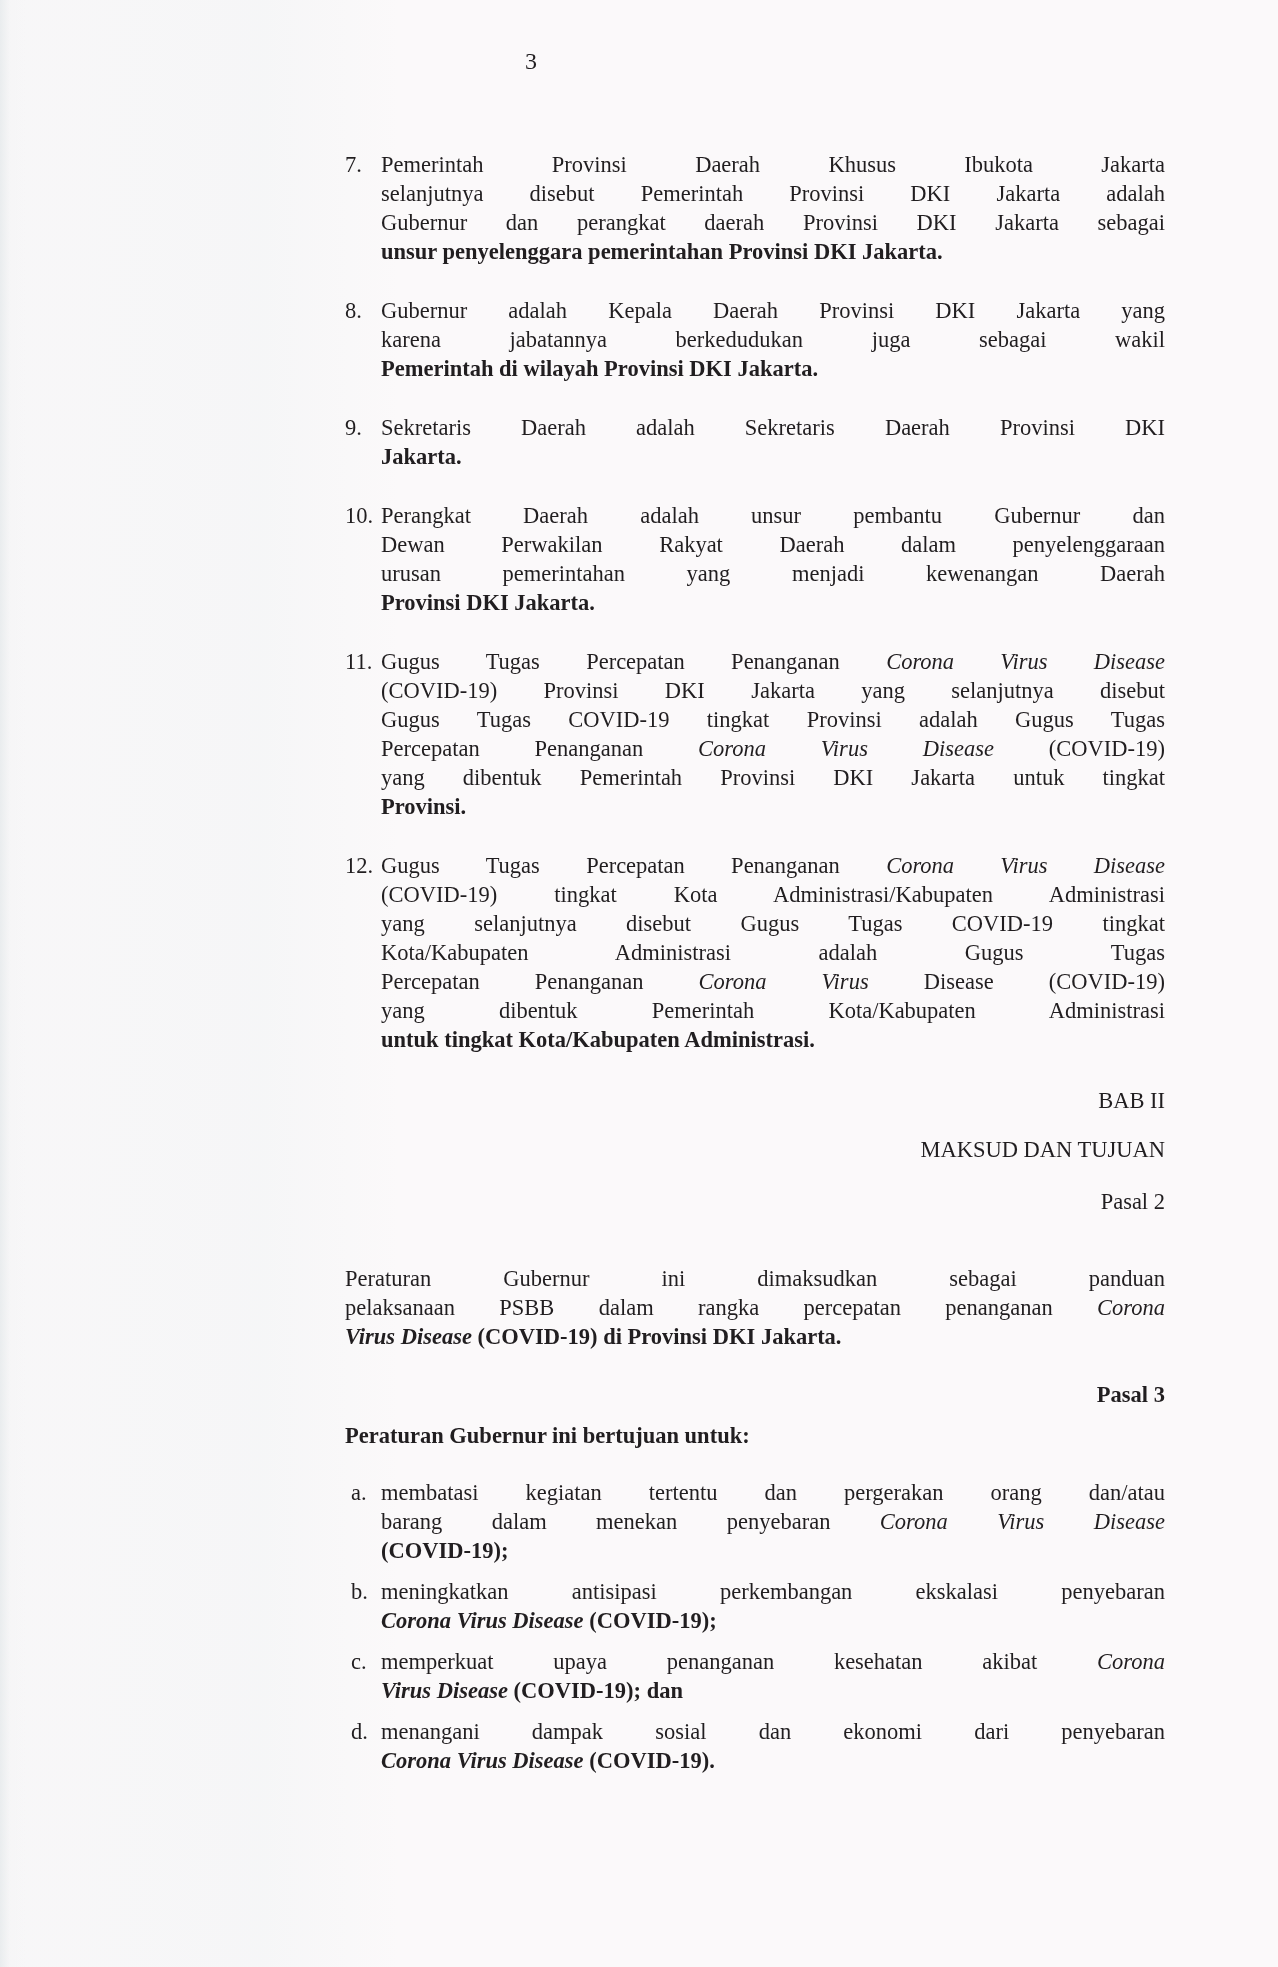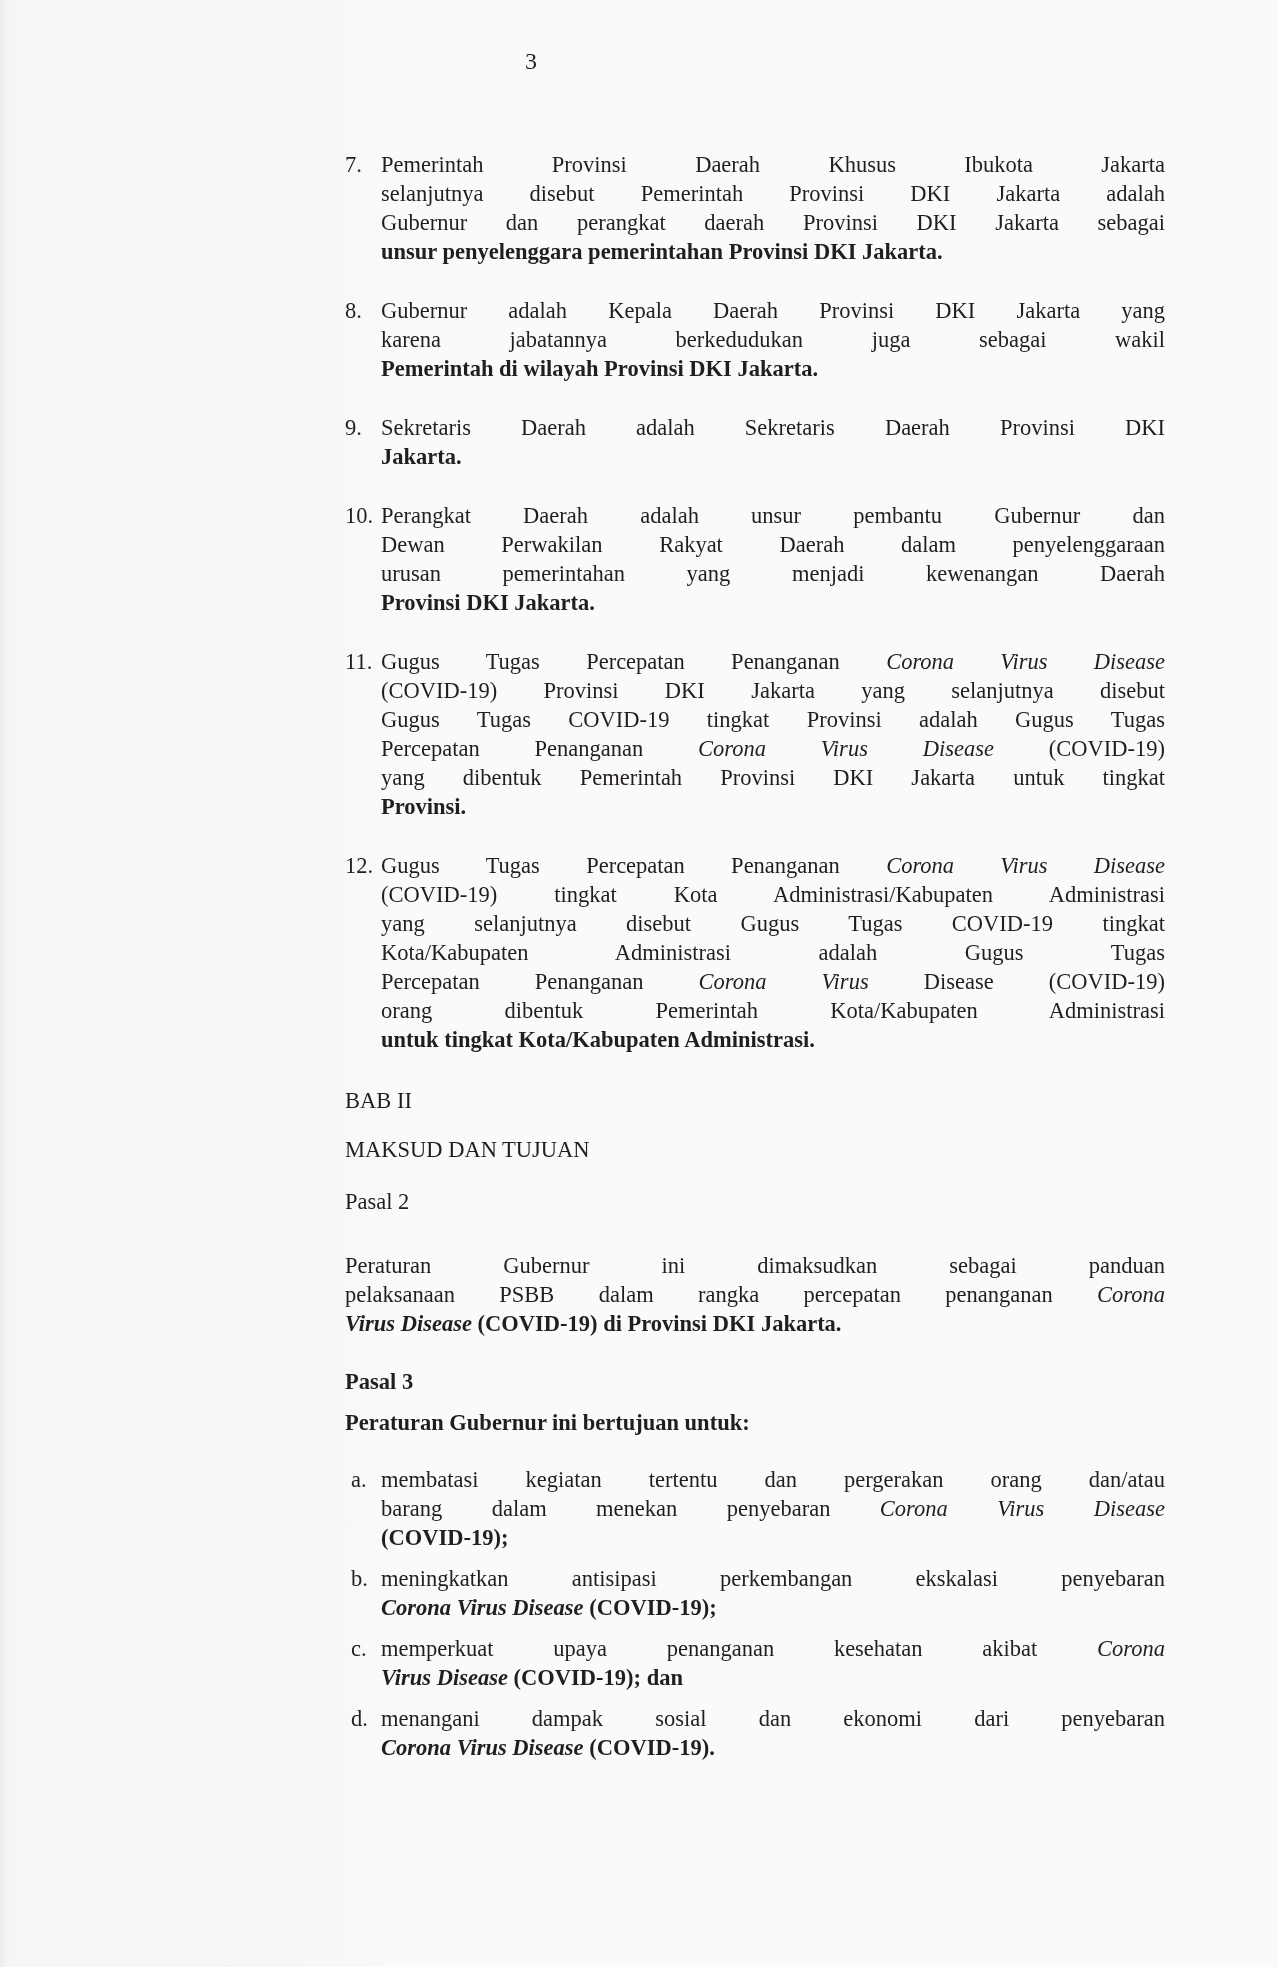--- a/index.html
+++ b/index.html
@@ -52,27 +52,27 @@
   }
   .line {
     text-align: justify;
     text-align-last: justify;
   }
   .line.last {
     text-align-last: left;
     font-weight: bold;
   }
   .heading {
-    text-align: left;
+    text-align: right;
   }
   .heading.chapter { margin-top: 32px; }
   .heading.chapter-title { margin-top: 20px; }
   .heading.pasal2 { margin-top: 23px; }
   .heading.pasal3 { margin-top: 29px; font-weight: bold; }
-  .para { margin-top: 35px; }
+  .para { margin-top: 48px; }
   .intro { margin-top: 12px; }
   .let-list { margin-top: 28px; }
   .litem { margin-bottom: 12px; }
   .litem:last-child { margin-bottom: 0; }
   i { font-style: italic; }
 </style>
 </head>
 <body>
 
 <div class="page">
@@ -127,21 +127,21 @@
           </div>
       </div>
       <div class="ditem">
         <span class="marker">12.</span>
         <div class="body">
             <div class="line"><span>Gugus Tugas Percepatan Penanganan </span><i>Corona Virus Disease</i></div>
             <div class="line"><span>(COVID-19) tingkat Kota Administrasi/Kabupaten Administrasi</span></div>
             <div class="line"><span>yang selanjutnya disebut Gugus Tugas COVID-19 tingkat</span></div>
             <div class="line"><span>Kota/Kabupaten Administrasi adalah Gugus Tugas</span></div>
             <div class="line"><span>Percepatan Penanganan </span><i>Corona Virus</i><span> Disease (COVID-19)</span></div>
-            <div class="line"><span>orang dibentuk Pemerintah Kota/Kabupaten Administrasi</span></div>
+            <div class="line"><span>yang dibentuk Pemerintah Kota/Kabupaten Administrasi</span></div>
             <div class="line last"><span>untuk tingkat Kota/Kabupaten Administrasi.</span></div>
           </div>
       </div>
     </div>
 
     <div class="heading chapter">BAB II</div>
     <div class="heading chapter-title">MAKSUD DAN TUJUAN</div>
 
     <div class="heading pasal2">Pasal 2</div>
     <div class="para">

